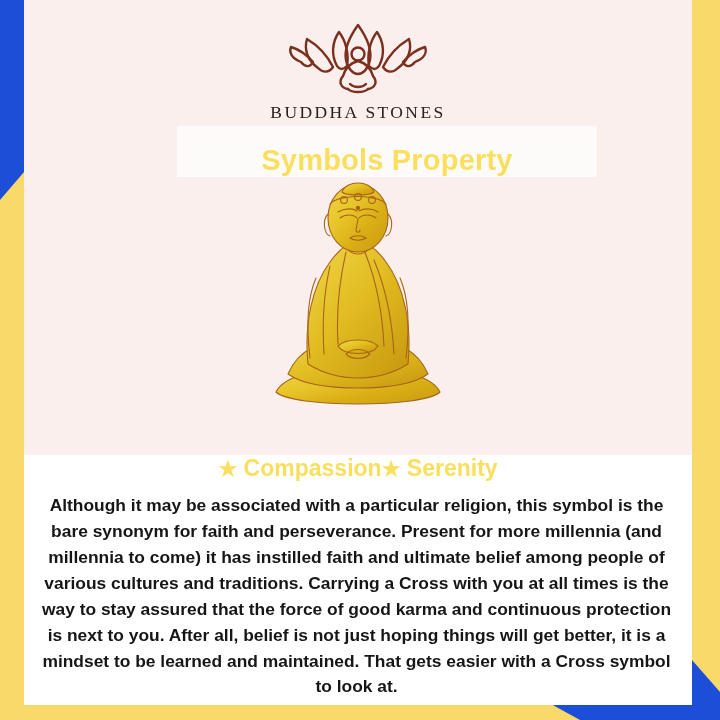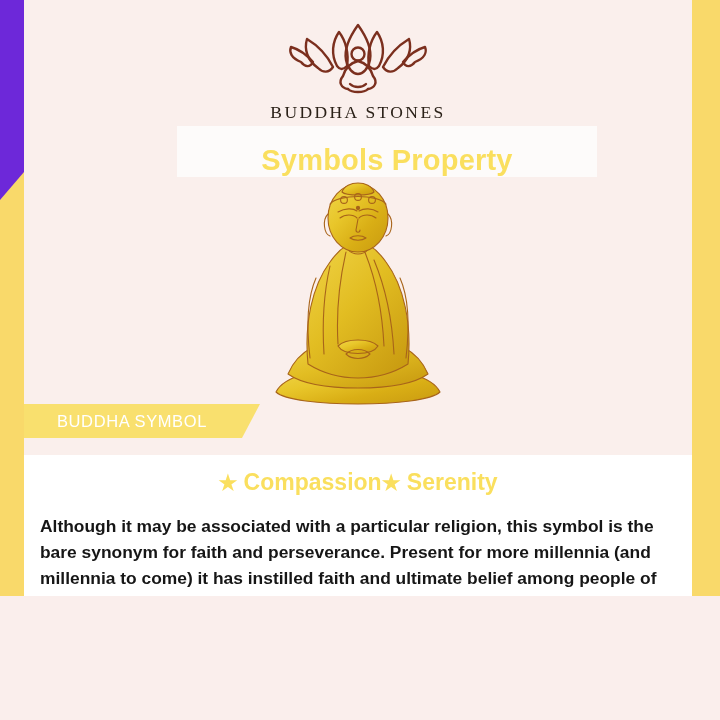--- a/index.html
+++ b/index.html
@@ -10,22 +10,22 @@
     width: 720px;
     height: 720px;
     overflow: hidden;
     font-family: "Liberation Sans", sans-serif;
     background: #faeeec;
   }
 
   #poster {
     position: relative;
     width: 720px;
-    height: 596px;
-    background: #6d28d9;
+    height: 720px;
+    background: #1d4ed8;
     overflow: hidden;
   }
 
   
   .deco-top-band {
     position: absolute;
     top: 0;
     left: 0;
     width: 720px;
     height: 46px;
@@ -147,40 +147,39 @@
   .article {
     position: absolute;
     left: 24px;
     top: 455px;
     width: 668px;
     height: 250px;
     background: #ffffff;
   }
   .article-subtitle {
     margin: 0;
-    padding-top: 14px;
     text-align: center;
     font-size: 23px;
     font-weight: bold;
     color: #fadf5e;
     white-space: nowrap;
   }
   .star-glyph {
     font-size: 21px;
     line-height: 1;
     color: #fadf5e;
   }
   .article-body {
-    margin: 8px;
+    margin: 1px;
     padding: 10px 11px 0 8px;
     font-size: 17.4px;
     line-height: 1.49;
     color: #161616;
     font-weight: bold;
-    text-align: left;
+    text-align: center;
   }
 </style>
 </head>
 <body>
 
 <div id="poster">
 
   <div class="deco-top-band"></div>
   <div class="deco-right-band"></div>
   <div class="deco-left-band"></div>
@@ -283,23 +282,20 @@
 
           <path d="M112 41 L110 52 C110 55 114 55 114 52"></path>
 
           <path d="M104 60 C108 57 116 57 120 60 C116 63 108 63 104 60 Z"></path>
 
           <circle cx="112" cy="30" r="1.6" fill="#a8641a"></circle>
         </g>
       </svg>
     </div>
 
-    <div class="ribbon">
-      <span class="ribbon-text">BUDDHA SYMBOL</span>
-    </div>
 
   </div>
 
   <div class="article">
     <h2 class="article-subtitle">
       <span class="star-glyph">★</span>
       <span>Compassion</span><span class="star-glyph">★</span>
       <span>Serenity</span>
     </h2>
     <p class="article-body">Although it may be associated with a particular religion, this symbol is the bare synonym for faith and perseverance. Present for more millennia (and millennia to come) it has instilled faith and ultimate belief among people of various cultures and traditions. Carrying a Cross with you at all times is the way to stay assured that the force of good karma and continuous protection is next to you. After all, belief is not just hoping things will get better, it is a mindset to be learned and maintained. That gets easier with a Cross symbol to look at.</p>

